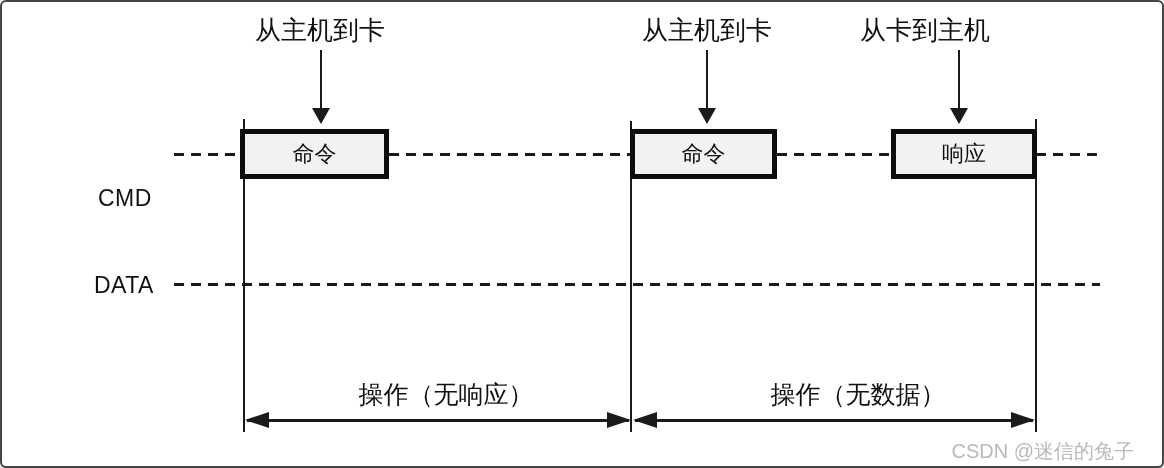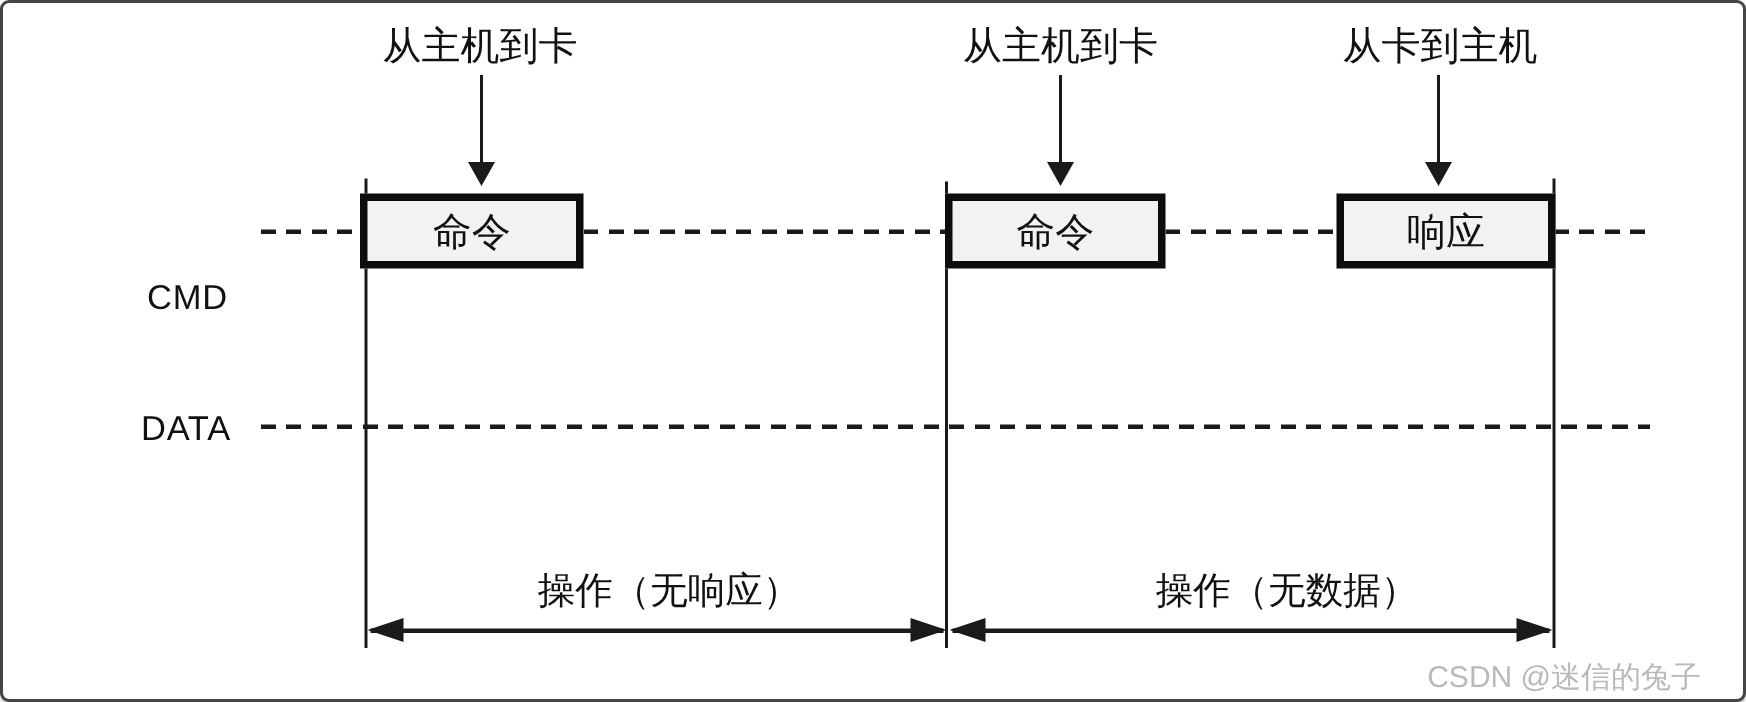--- a/index.html
+++ b/index.html
@@ -20,21 +20,21 @@
     overflow:hidden;
   }
   .abs{position:absolute;}
   
   .cjk{
     font-family:"Liberation Serif","DejaVu Serif",serif;
     color:#111;
     white-space:nowrap;
   }
   .top-label{font-size:26px;line-height:30px;text-align:center;width:150px;}
-  .box-label{font-size:26px;}
+  .box-label{font-size:22px;}
   .span-label{font-size:25px;line-height:28px;text-align:center;}
   .row-label{
     font-size:23px;color:#111;letter-spacing:0.5px;
     font-family:"Liberation Sans","DejaVu Sans",sans-serif;
   }
   
   .dash{
     height:3px;
     background:repeating-linear-gradient(90deg,
       var(--line) 0px, var(--line) 10px,
@@ -78,21 +78,21 @@
     white-space:nowrap;
   }
 </style>
 </head>
 <body>
 
 <div class="frame">
 
   <div class="abs cjk top-label" style="left:243px;top:14px;">从主机到卡</div>
   <div class="abs cjk top-label" style="left:630px;top:14px;">从主机到卡</div>
-  <div class="abs cjk top-label" style="left:883px;top:14px;">从卡到主机</div>
+  <div class="abs cjk top-label" style="left:848px;top:14px;">从卡到主机</div>
 
   <div class="abs down-arrow" style="left:310px;top:48px;width:18px;height:74px;">
     <div class="shaft"></div>
     <div class="head"></div>
   </div>
   <div class="abs down-arrow" style="left:696px;top:48px;width:18px;height:74px;">
     <div class="shaft"></div>
     <div class="head"></div>
   </div>
   <div class="abs down-arrow" style="left:948px;top:48px;width:18px;height:74px;">

